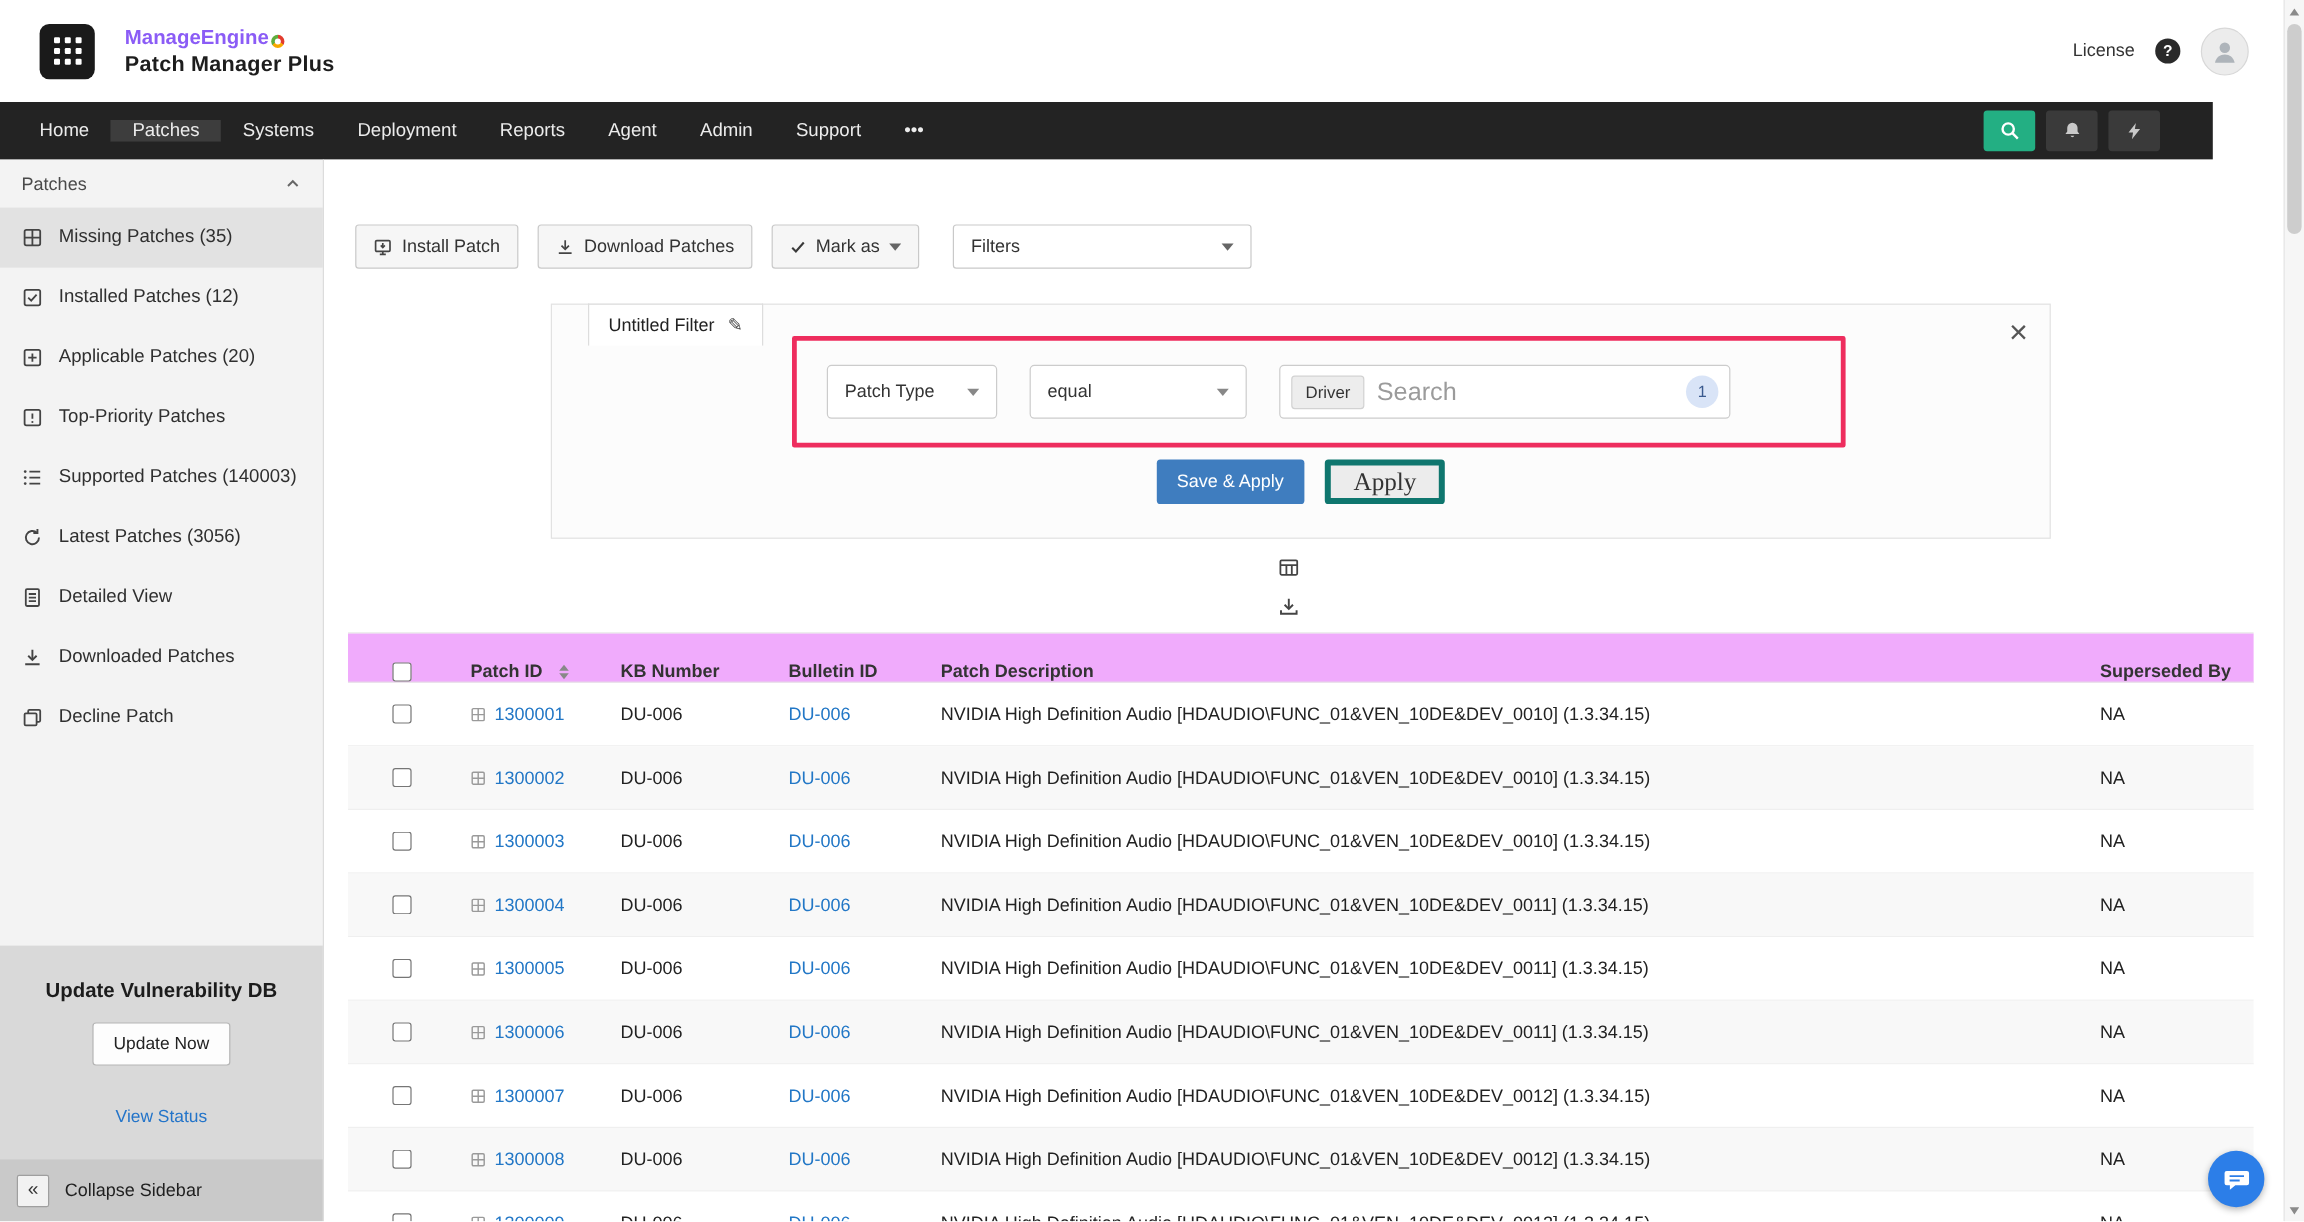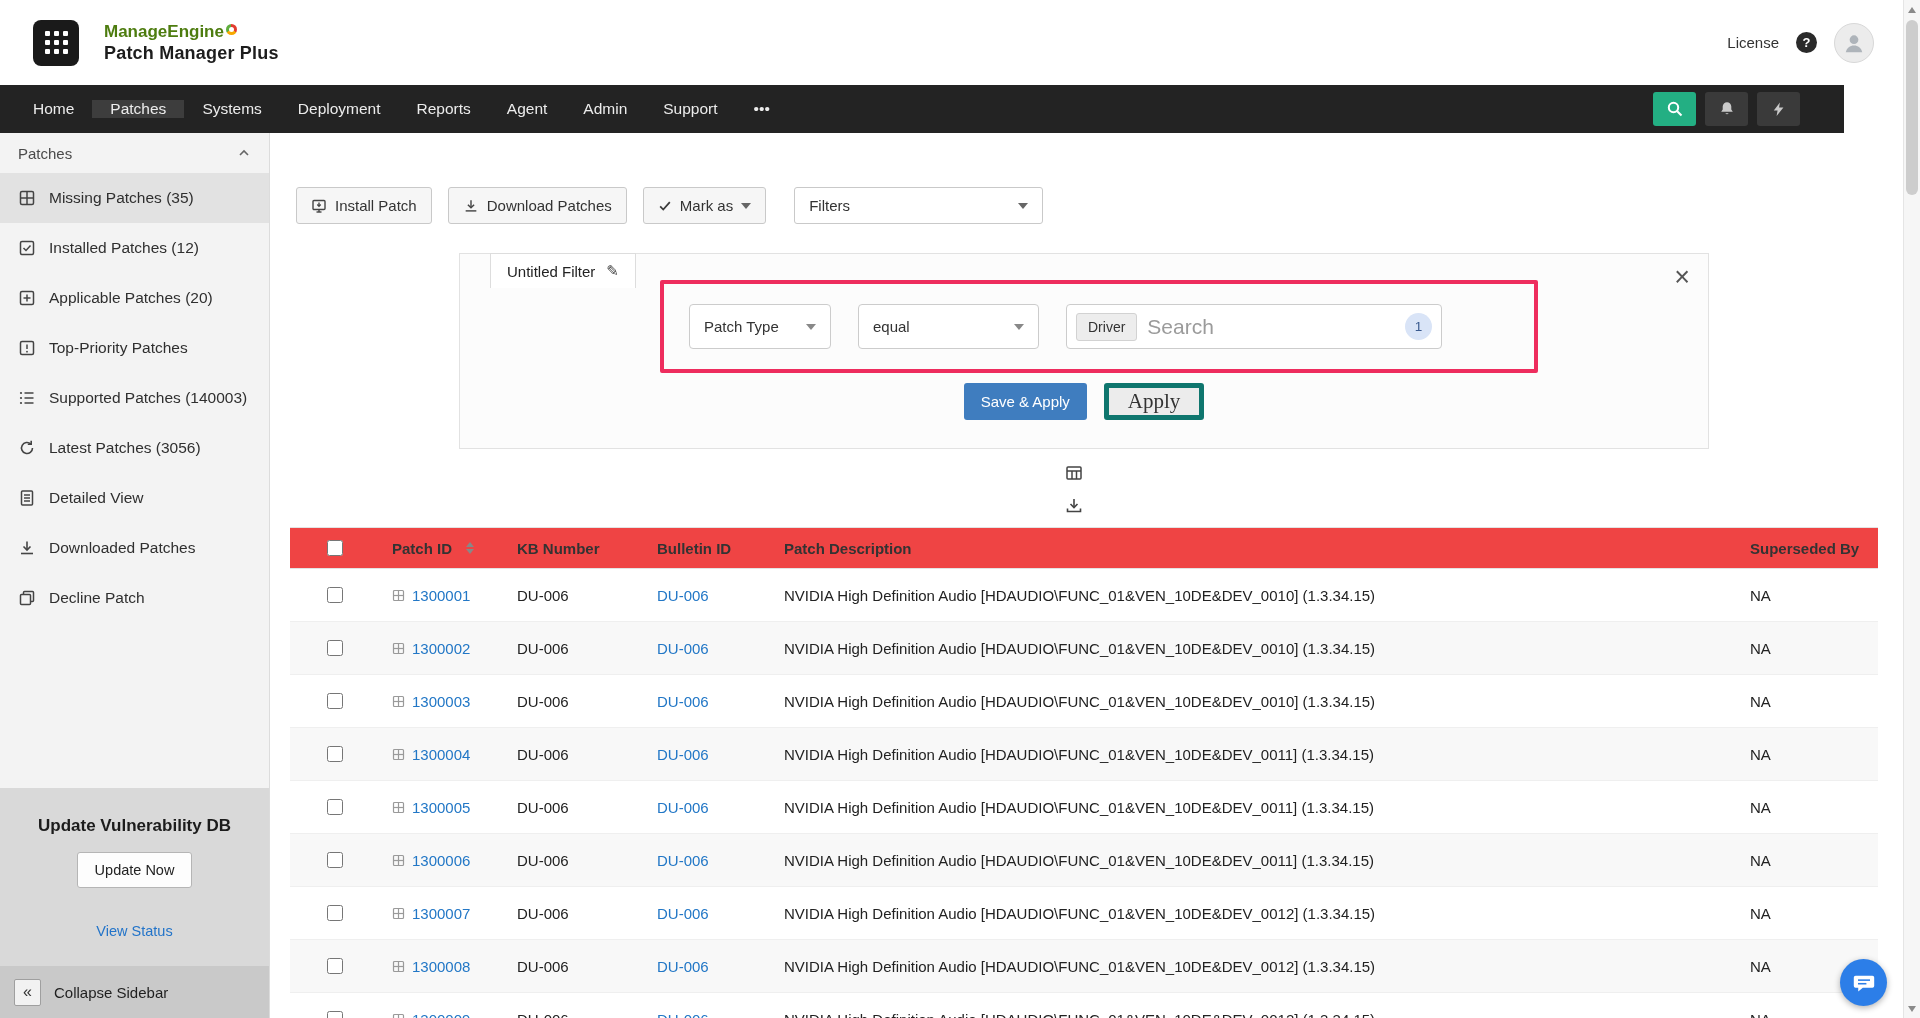--- a/index.html
+++ b/index.html
@@ -7,21 +7,21 @@
   html,body { width:1920px; height:1018px; }
   body { font-family:"Liberation Sans", sans-serif; background:#fff; overflow:hidden; }
   .app { position:relative; width:1920px; height:1018px; overflow:hidden; background:#fff; }
 
   
   .topbar { position:absolute; top:0; left:0; width:1920px; height:85px; background:#fff; display:flex; align-items:center; padding:0 46px 0 33px; }
   .apps-btn { width:46px; height:46px; background:#1a1a1a; border-radius:8px; display:grid; place-items:center; cursor:pointer; flex:none; }
   .apps-grid { display:grid; grid-template-columns:repeat(3,5px); gap:4px; }
   .apps-grid i { width:5px; height:5px; background:#fff; border-radius:1px; }
   .brand { margin-left:25px; }
-  .brand-top { font-size:17px; font-weight:700; color:#4d7c0f; display:flex; align-items:center; gap:2px; }
+  .brand-top { font-size:17px; font-weight:700; color:#8b5cf6; display:flex; align-items:flex-end; gap:2px; }
   .pinwheel { width:11px; height:11px; border-radius:50%; background:conic-gradient(#e23c2e 0 33%, #f7a800 33% 66%, #5fae3e 66% 100%); position:relative; top:-2px; }
   .pinwheel::after { content:""; position:absolute; inset:3px; background:#fff; border-radius:50%; }
   .brand-bottom { font-size:18px; font-weight:700; color:#1d1d1d; margin-top:1px; letter-spacing:.2px; }
   .topbar-right { margin-left:auto; display:flex; align-items:center; gap:17px; }
   .license { font-size:15px; color:#333; cursor:pointer; }
   .help-badge { width:21px; height:21px; border-radius:50%; background:#2a2a2a; color:#fff; font-size:13px; font-weight:700; display:grid; place-items:center; cursor:pointer; }
   .avatar { width:40px; height:40px; border-radius:50%; background:#ececec; border:1px solid #d8d8d8; display:grid; place-items:center; overflow:hidden; cursor:pointer; }
 
   
   .navbar { position:absolute; top:85px; left:0; width:1844px; height:48px; background:#232323; display:flex; align-items:center; padding-left:15px; }
@@ -74,21 +74,21 @@
   .filter-actions { position:absolute; left:0; right:0; top:129px; display:flex; justify-content:center; gap:17px; }
   .btn-primary { height:37px; padding:0 17px; background:#3f7dbf; color:#fff; border:none; border-radius:3px; font-size:15px; cursor:pointer; font-family:inherit; }
   .btn-default { height:37px; padding:0 19px; background:#ececec; color:#333; border:5px solid #0f766e; border-radius:3px; font-size:21px; cursor:pointer; font-family:Liberation Serif, serif; }
 
   
   .table-meta { display:flex; align-items:center; justify-content:flex-end; gap:15px; margin:44px 42px 0 0; height:22px; color:#222;flex-direction:column; }
   .total { font-size:15px; font-weight:700; }
   .meta-sep { color:#bbb; font-size:17px; }
   .meta-icon { cursor:pointer; display:grid; place-items:center; }
   .table { margin:12px 42px 0 20px; border-top:1px solid #e3e3e3; }
-  .t-head { display:flex; align-items:center; height:41px; background:#ef4444; border-bottom:1px solid #e3e3e3; font-size:15px; font-weight:700; color:#333; }
+  .t-head { display:flex; align-items:flex-end; height:41px; background:#f0abfc; border-bottom:1px solid #e3e3e3; font-size:15px; font-weight:700; color:#333; }
   .t-row { display:flex; align-items:center; height:53px; border-bottom:1px solid #efefef; font-size:15px; color:#222; background:#fff; }
   .t-row.alt { background:#f8f8f8; }
   .col { padding:0 12px; }
   .col-check { width:90px; display:flex; justify-content:center; padding:0; }
   .col-id { width:125px; display:flex; align-items:center; gap:7px; padding:0 0 0 12px; }
   .col-kb { width:140px; }
   .col-bulletin { width:127px; }
   .col-desc { flex:1; white-space:nowrap; overflow:hidden; }
   .col-sup { width:140px; }
   .link { color:#2277c6; text-decoration:none; cursor:pointer; }

